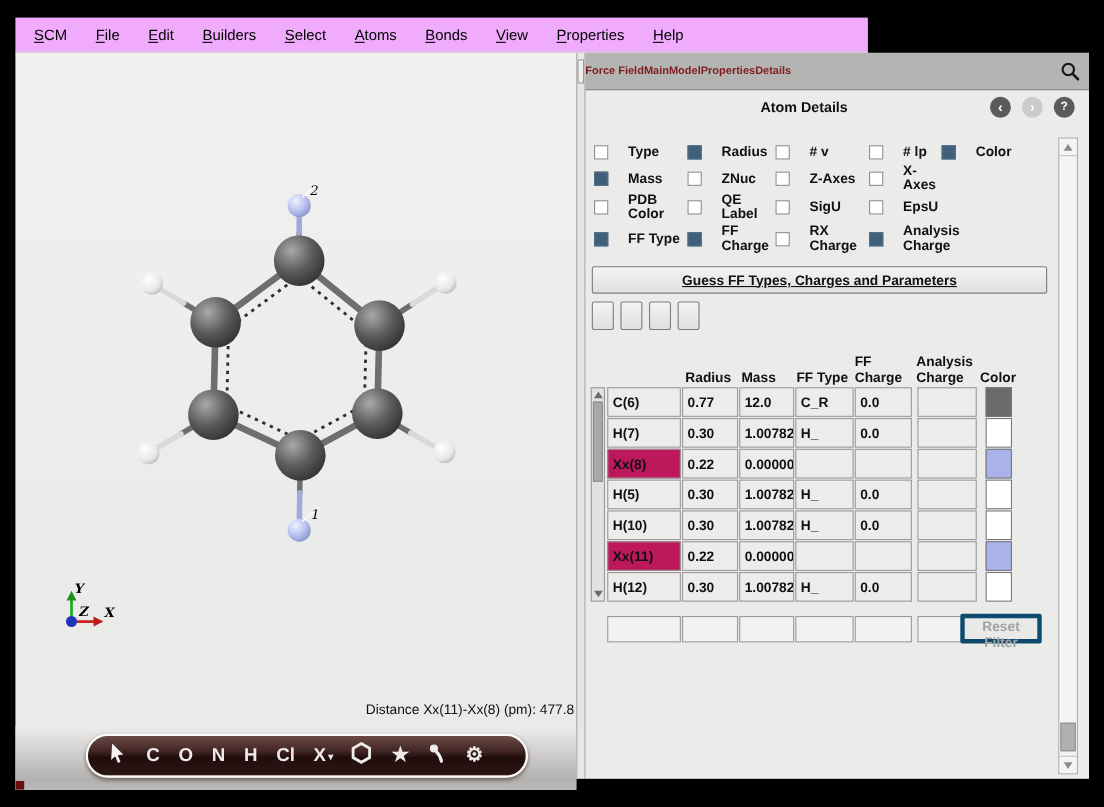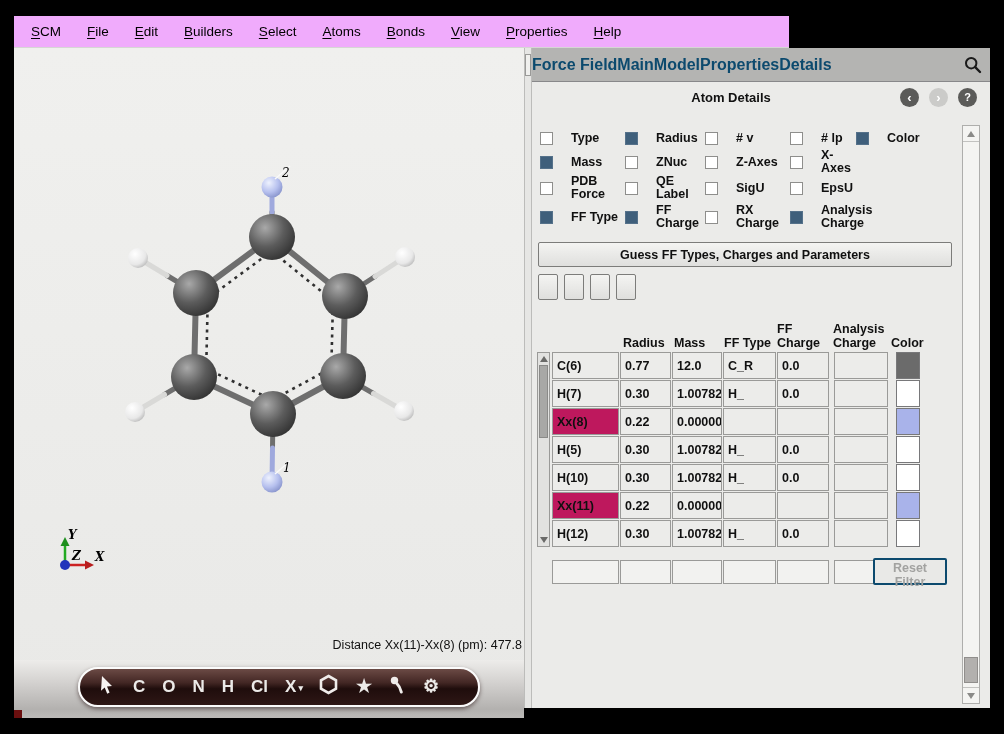--- a/index.html
+++ b/index.html
@@ -37,21 +37,21 @@
   .splitter{position:absolute;left:510px;top:32px;width:8px;height:660px;background:#e6e6e4;
             border-left:1px solid #bcbcba;border-right:1px solid #bcbcba;box-sizing:border-box;}
   .splitter-handle{position:absolute;left:0px;top:6px;width:6px;height:22px;background:#f0f0ee;
             border:1px solid #9a9a98;box-sizing:border-box;}
 
   
   .panel{position:absolute;left:518px;top:32px;width:458px;height:660px;background:#ebebe9;overflow:hidden;}
 
   .tabbar{position:relative;display:flex;align-items:stretch;height:34px;background:#b4b4b2;
           border-bottom:1px solid #88888a;box-sizing:border-box;}
-  .tab{display:flex;align-items:center;font-size:16px;font-weight:bold;color:#0c4a6e;cursor:pointer;}
+  .tab{display:flex;align-items:center;font-size:10px;font-weight:bold;color:#7f1d1d;cursor:pointer;}
   .search-btn{position:absolute;right:6px;top:6px;width:22px;height:22px;display:flex;
               align-items:center;justify-content:center;cursor:pointer;}
 
   .panel-title{position:absolute;left:0;right:60px;top:42px;text-align:center;
                font-size:13px;font-weight:bold;color:#101010;}
   .nav-circle{position:absolute;top:40px;width:19px;height:19px;border-radius:50%;
               display:flex;align-items:center;justify-content:center;
               color:#fff;font-size:13px;font-weight:bold;cursor:pointer;line-height:1;}
   .nav-back{right:71px;background:#5b5b59;}
   .nav-fwd{right:42px;background:#cbcbc9;}
@@ -62,21 +62,21 @@
   .cb-row{display:grid;grid-template-columns:85px 80px 85px 66px auto;align-items:center;min-height:21px;}
   .cb-row.tall{min-height:32px;}
   .cb{display:flex;align-items:center;gap:18px;cursor:pointer;}
   .cbbox{width:13px;height:13px;box-sizing:border-box;background:#fff;border:1px solid #8e8e8c;flex:none;}
   .cbbox.on{background:#3f5f7b;border-color:#55718a;}
   .cb .lbl{font-size:12.5px;font-weight:bold;color:#101010;line-height:13px;}
 
   
   .btn{background:linear-gradient(180deg,#f4f4f2,#dfdfdd);border:1px solid #7c7c7a;border-radius:2px;
        font-family:"Liberation Sans",sans-serif;font-size:12.5px;font-weight:bold;color:#101010;cursor:pointer;}
-  .guess-btn{position:absolute;left:6px;top:194px;width:414px;height:25px;}
+  .guess-btn{position:absolute;left:6px;top:194px;width:414px;height:25px;text-decoration:underline;}
   .clear-row{position:absolute;left:6px;top:226px;width:414px;display:flex;gap:6px;}
   .clear-row .btn{height:26px;padding:0 9px;white-space:nowrap;}
 
   
   .tbl-header{position:absolute;left:20px;top:272px;display:flex;font-size:12.5px;font-weight:bold;color:#101010;}
   .tbl-header .h{display:flex;align-items:flex-end;justify-content:flex-start;padding-left:4px;
                  box-sizing:border-box;height:30px;white-space:pre-line;line-height:14px;}
   .tbl-rows{position:absolute;left:20px;top:304px;display:flex;flex-direction:column;gap:1px;}
   .trow{display:flex;gap:1px;height:27px;}
   .cell{box-sizing:border-box;border:1px solid #9a9a98;background:#ececea;font-size:12.5px;font-weight:bold;
@@ -91,21 +91,21 @@
               border:1px solid #9a9a98;box-sizing:border-box;}
   .tbl-scroll .thumb{position:absolute;left:1px;right:1px;top:12px;height:73px;background:#a8a8a6;border:1px solid #8a8a88;box-sizing:border-box;}
   .arrow-up,.arrow-dn{position:absolute;left:2px;width:0;height:0;border-left:4px solid transparent;border-right:4px solid transparent;}
   .arrow-up{top:3px;border-bottom:6px solid #6a6a68;}
   .arrow-dn{bottom:3px;border-top:6px solid #6a6a68;}
 
   
   .filter-row{position:absolute;left:20px;top:512px;display:flex;gap:1px;}
   .fcell{box-sizing:border-box;border:1px solid #9a9a98;background:#f2f2f0;height:24px;}
   .reset-btn{position:absolute;left:341px;top:510px;width:74px;height:27px;color:#a2a2a0;
-             font-weight:bold;font-size:12.5px;background:#e9e9e7;border:2px solid #0c4a6e;border-radius:2px;}
+             font-weight:bold;font-size:12.5px;background:#e9e9e7;border:4px solid #0c4a6e;border-radius:2px;}
 
   
   .notes{position:absolute;left:8px;top:554px;width:412px;color:#b9b9b7;font-size:12.5px;}
   .note-line{line-height:17px;height:17px;white-space:nowrap;overflow:hidden;}
   .note-line:empty{height:11px;}
 
   
   .vscroll{position:absolute;right:10px;top:77px;bottom:4px;width:18px;background:#f4f4f2;
            border:1px solid #aeaeac;box-sizing:border-box;}
   .vscroll .btn-up,.vscroll .btn-dn{position:absolute;left:0;right:0;height:15px;display:flex;align-items:center;justify-content:center;}
@@ -358,21 +358,21 @@
             <span class="lbl">Z-Axes</span>
           </label>
           <label class="cb">
             <span class="cbbox"></span>
             <span class="lbl">X-Axes</span>
           </label>
       </div>
       <div class="cb-row">
         <label class="cb">
             <span class="cbbox"></span>
-            <span class="lbl">PDB Force</span>
+            <span class="lbl">PDB Color</span>
           </label>
           <label class="cb">
             <span class="cbbox"></span>
             <span class="lbl">QE Label</span>
           </label>
           <label class="cb">
             <span class="cbbox"></span>
             <span class="lbl">SigU</span>
           </label>
           <label class="cb">

